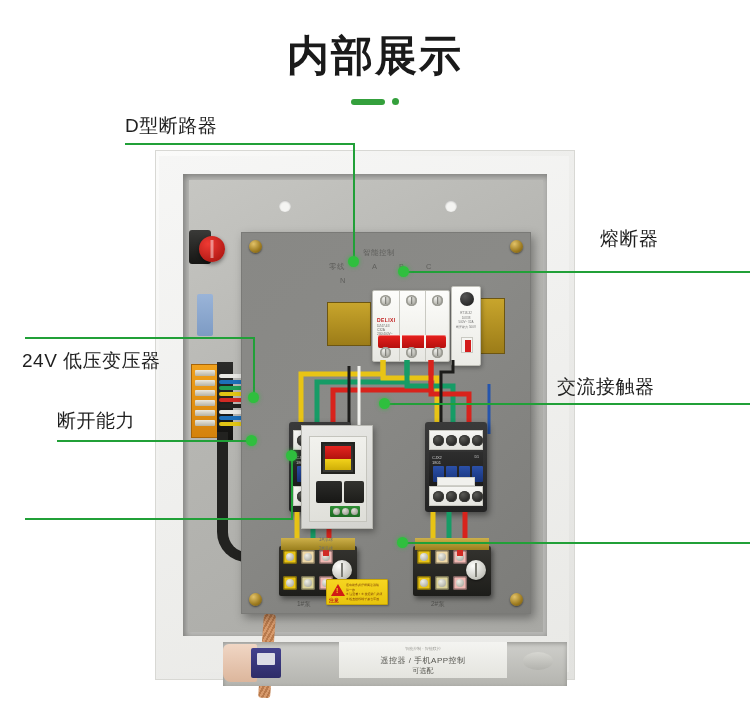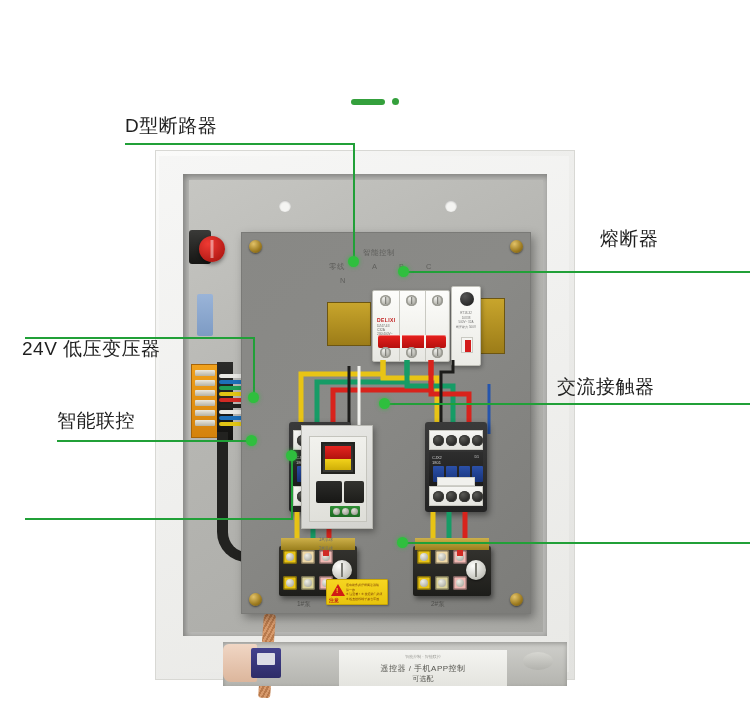--- a/index.html
+++ b/index.html
@@ -296,21 +296,21 @@
     border-radius:3px; transform:rotate(4deg);
   }
 
   
   .shelf{
     position:absolute; left:40px; top:468px; width:344px; height:44px;
     background:linear-gradient(180deg,#cfcfcb,#b4b4af);
     box-shadow:inset 0 2px 4px rgba(0,0,0,.25);
   }
   .shelf-card{
-    position:absolute; left:116px; top:8px; width:168px; height:36px;
+    position:absolute; left:116px; top:0; width:168px; height:36px;
     background:linear-gradient(180deg,#f4f4f1,#e4e4df);
   }
   .shelf-card .t1{ position:absolute; left:0; right:0; top:4px; text-align:center; font-size:4px; color:#9a9a95; filter:blur(.4px); }
   .shelf-card .t2{ position:absolute; left:0; right:0; top:13px; text-align:center; font-size:8px; color:#55554f; filter:blur(.7px); letter-spacing:.5px; }
   .shelf-card .t3{ position:absolute; left:0; right:0; top:24px; text-align:center; font-size:7px; color:#55554f; filter:blur(.7px); }
   .remote{
     position:absolute; left:28px; top:6px; width:30px; height:30px;
     background:linear-gradient(180deg,#43418e,#2e2c68); border-radius:2px;
   }
   .remote i{ position:absolute; left:6px; top:5px; width:18px; height:12px; background:#dcdce6; border-radius:1px; }
@@ -336,20 +336,21 @@
   .anno{
     position:absolute; font-size:19px; color:#1f1f1f; white-space:nowrap;
     letter-spacing:.5px;
   }
 </style>
 </head>
 <body>
 
 <div id="root">
 
+  <div class="title">内部展示</div>
   <div class="title-deco">
     <span class="dash"></span><span class="dot"></span>
   </div>
 
   <div class="photo">
     <div class="frame-outer"></div>
 
     <div class="cavity">
       <div class="cavity-inner"></div>
 
@@ -602,21 +603,21 @@
   <div class="gline h" style="left:389px; top:403px; width:361px;"></div>
   <div class="gdot" style="left:379px; top:398px;"></div>
 
   <div class="gline h" style="left:407px; top:542px; width:343px;"></div>
   <div class="gdot" style="left:397px; top:537px;"></div>
 
   <div class="anno" style="left:125px; top:113px;">D型断路器</div>
 
   <div class="anno" style="left:600px; top:226px;">熔断器</div>
 
-  <div class="anno" style="left:22px; top:336px;">24V 低压变压器</div>
+  <div class="anno" style="left:22px; top:348px;">24V 低压变压器</div>
 
   <div class="anno" style="left:557px; top:374px;">交流接触器</div>
 
-  <div class="anno" style="left:57px; top:408px;">智能联控</div>
+  <div class="anno" style="left:57px; top:408px;">断开能力</div>
 
 
 
 </div>
 
 </body></html>

